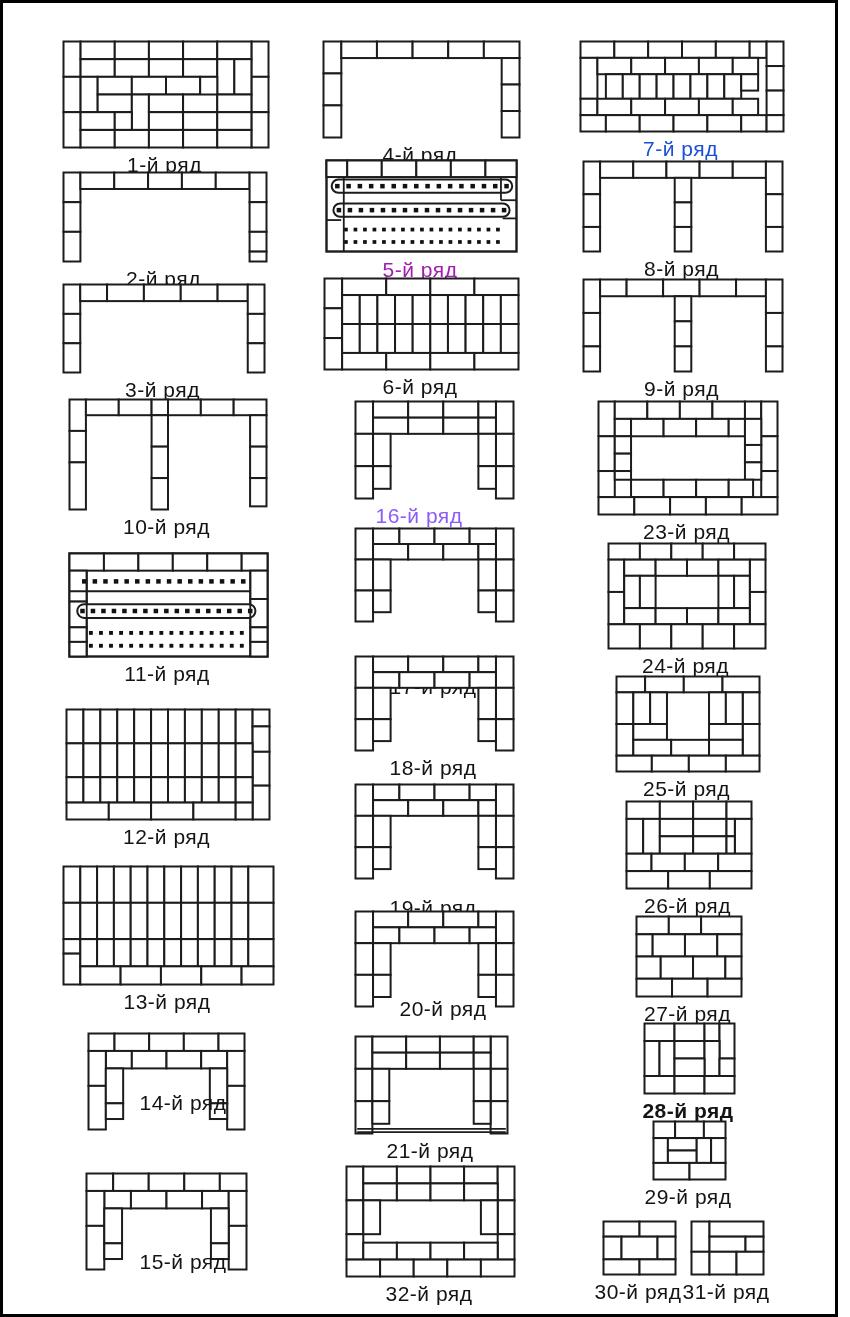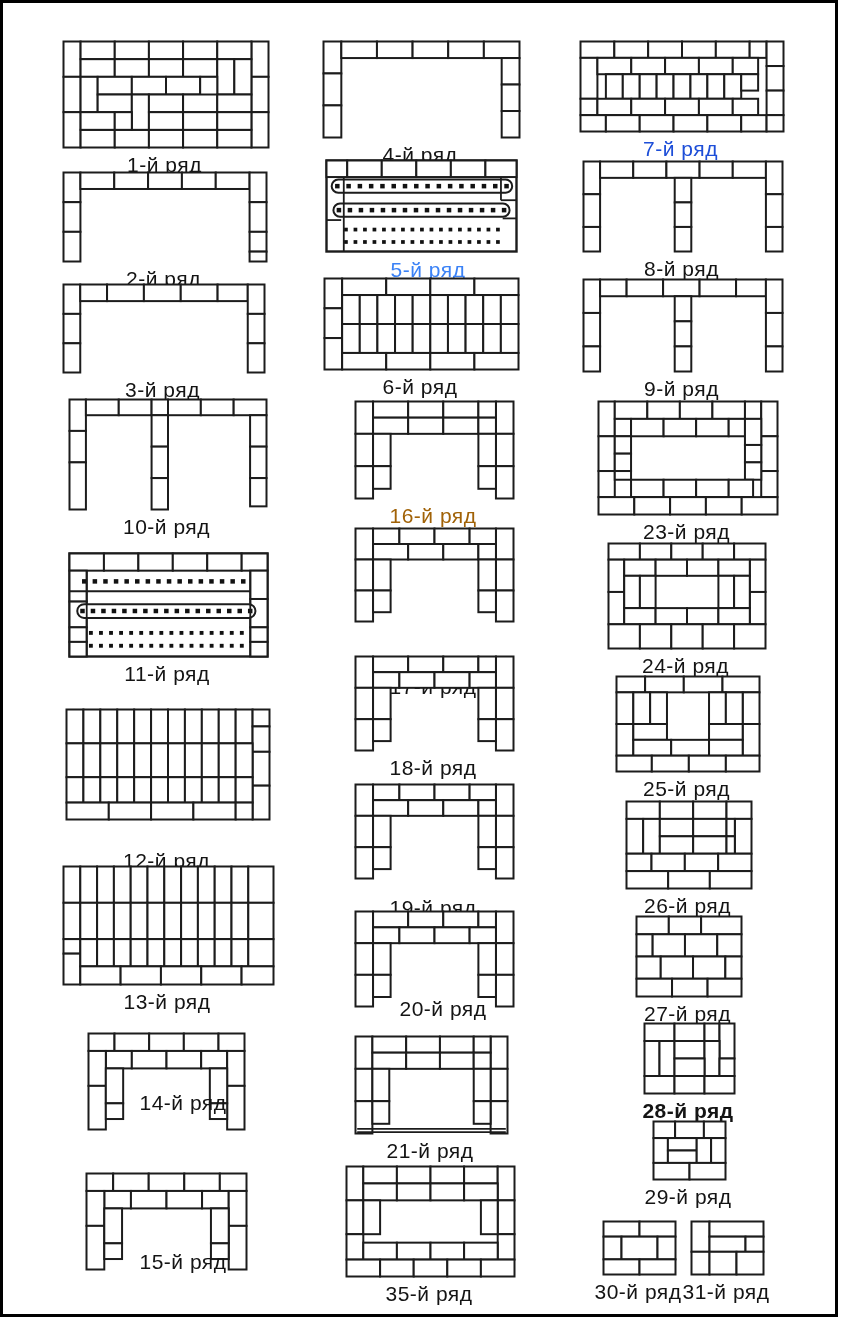--- a/index.html
+++ b/index.html
@@ -195,21 +195,21 @@
             <rect x="160.07045454545454" y="79.62500000000001" width="3.722727272727273" height="3.722727272727273" fill="#111111"></rect>
             <rect x="169.57045454545454" y="79.62500000000001" width="3.722727272727273" height="3.722727272727273" fill="#111111"></rect>
             <line x1="17.272727272727273" y1="16.545454545454547" x2="17.272727272727273" y2="91" stroke="#1c1c1c" stroke-width="1.8"></line>
             <line x1="174.45454545454547" y1="16.545454545454547" x2="174.45454545454547" y2="39.70909090909091" stroke="#1c1c1c" stroke-width="1.8"></line>
             <line x1="174.45454545454547" y1="39.70909090909091" x2="190" y2="39.70909090909091" stroke="#1c1c1c" stroke-width="1.8"></line>
             <line x1="0" y1="59.56363636363637" x2="14.681818181818182" y2="59.56363636363637" stroke="#1c1c1c" stroke-width="1.8"></line>
             <line x1="176.1818181818182" y1="57.909090909090914" x2="190" y2="57.909090909090914" stroke="#1c1c1c" stroke-width="1.8"></line>
           </g>
         </svg>
       </div>
-      <div class="row-label" style="left: 420px; top: 258px; color: #3b82f6; margin-left: 8px;">5-й ряд</div>
+      <div class="row-label" style="left: 420px; top: 258px; color: #a21caf;">5-й ряд</div>
       <div class="diagram" style="left: 323px; top: 277px;">
         <svg width="197" height="94">
           <g transform="translate(1.5,1.5)">
             <rect x="0" y="0" width="17.636363636363637" height="29.781818181818185" fill="#ffffff" stroke="#1c1c1c" stroke-width="2"></rect>
             <rect x="0" y="29.781818181818185" width="17.636363636363637" height="29.781818181818185" fill="#ffffff" stroke="#1c1c1c" stroke-width="2"></rect>
             <rect x="0" y="59.56363636363637" width="17.636363636363637" height="31.436363636363637" fill="#ffffff" stroke="#1c1c1c" stroke-width="2"></rect>
             <rect x="17.636363636363637" y="0" width="44.09090909090909" height="16.545454545454547" fill="#ffffff" stroke="#1c1c1c" stroke-width="2"></rect>
             <rect x="61.72727272727273" y="0" width="44.09090909090909" height="16.545454545454547" fill="#ffffff" stroke="#1c1c1c" stroke-width="2"></rect>
             <rect x="105.81818181818181" y="0" width="44.09090909090909" height="16.545454545454547" fill="#ffffff" stroke="#1c1c1c" stroke-width="2"></rect>
             <rect x="149.9090909090909" y="0" width="44.09090909090909" height="16.545454545454547" fill="#ffffff" stroke="#1c1c1c" stroke-width="2"></rect>
@@ -481,21 +481,21 @@
             <rect x="152.25" y="67.6923076923077" width="16.916666666666668" height="25.384615384615387" fill="#ffffff" stroke="#1c1c1c" stroke-width="2"></rect>
             <rect x="169.16666666666669" y="67.6923076923077" width="16.916666666666668" height="25.384615384615387" fill="#ffffff" stroke="#1c1c1c" stroke-width="2"></rect>
             <rect x="0" y="93.07692307692308" width="42.29166666666667" height="16.923076923076923" fill="#ffffff" stroke="#1c1c1c" stroke-width="2"></rect>
             <rect x="42.29166666666667" y="93.07692307692308" width="42.29166666666667" height="16.923076923076923" fill="#ffffff" stroke="#1c1c1c" stroke-width="2"></rect>
             <rect x="84.58333333333334" y="93.07692307692308" width="42.29166666666667" height="16.923076923076923" fill="#ffffff" stroke="#1c1c1c" stroke-width="2"></rect>
             <rect x="126.87500000000001" y="93.07692307692308" width="42.29166666666667" height="16.923076923076923" fill="#ffffff" stroke="#1c1c1c" stroke-width="2"></rect>
             <rect x="169.16666666666669" y="93.07692307692308" width="16.916666666666668" height="16.923076923076923" fill="#ffffff" stroke="#1c1c1c" stroke-width="2"></rect>
           </g>
         </svg>
       </div>
-      <div class="row-label" style="left: 166.5px; top: 825px; color: rgb(20, 20, 20); margin-top: 24px;">12-й ряд</div>
+      <div class="row-label" style="left: 166.5px; top: 825px; color: rgb(20, 20, 20);">12-й ряд</div>
       <div class="diagram" style="left: 62px; top: 865px;">
         <svg width="213" height="121">
           <g transform="translate(1.5,1.5)">
             <rect x="0" y="0" width="16.8" height="36.30769230769231" fill="#ffffff" stroke="#1c1c1c" stroke-width="2"></rect>
             <rect x="0" y="36.30769230769231" width="16.8" height="36.30769230769231" fill="#ffffff" stroke="#1c1c1c" stroke-width="2"></rect>
             <rect x="0" y="72.61538461538461" width="16.8" height="14.523076923076923" fill="#ffffff" stroke="#1c1c1c" stroke-width="2"></rect>
             <rect x="0" y="87.13846153846153" width="16.8" height="30.86153846153846" fill="#ffffff" stroke="#1c1c1c" stroke-width="2"></rect>
             <rect x="16.8" y="0" width="16.8" height="36.30769230769231" fill="#ffffff" stroke="#1c1c1c" stroke-width="2"></rect>
             <rect x="33.6" y="0" width="16.8" height="36.30769230769231" fill="#ffffff" stroke="#1c1c1c" stroke-width="2"></rect>
             <rect x="50.400000000000006" y="0" width="16.8" height="36.30769230769231" fill="#ffffff" stroke="#1c1c1c" stroke-width="2"></rect>
@@ -603,21 +603,21 @@
             <rect x="0" y="64.66666666666667" width="17.555555555555557" height="32.333333333333336" fill="#ffffff" stroke="#1c1c1c" stroke-width="2"></rect>
             <rect x="17.555555555555557" y="32.333333333333336" width="17.555555555555557" height="32.333333333333336" fill="#ffffff" stroke="#1c1c1c" stroke-width="2"></rect>
             <rect x="17.555555555555557" y="64.66666666666667" width="17.555555555555557" height="22.633333333333333" fill="#ffffff" stroke="#1c1c1c" stroke-width="2"></rect>
             <rect x="140.44444444444446" y="32.333333333333336" width="17.555555555555557" height="32.333333333333336" fill="#ffffff" stroke="#1c1c1c" stroke-width="2"></rect>
             <rect x="140.44444444444446" y="64.66666666666667" width="17.555555555555557" height="32.333333333333336" fill="#ffffff" stroke="#1c1c1c" stroke-width="2"></rect>
             <rect x="122.8888888888889" y="32.333333333333336" width="17.555555555555557" height="32.333333333333336" fill="#ffffff" stroke="#1c1c1c" stroke-width="2"></rect>
             <rect x="122.8888888888889" y="64.66666666666667" width="17.555555555555557" height="22.633333333333333" fill="#ffffff" stroke="#1c1c1c" stroke-width="2"></rect>
           </g>
         </svg>
       </div>
-      <div class="row-label" style="left: 433px; top: 504px; color: #a16207;">16-й ряд</div>
+      <div class="row-label" style="left: 419px; top: 504px; color: #8b5cf6;">16-й ряд</div>
       <div class="diagram" style="left: 354px; top: 527px;">
         <svg width="161" height="96">
           <g transform="translate(1.5,1.5)">
             <rect x="0" y="0" width="17.555555555555557" height="31" fill="#ffffff" stroke="#1c1c1c" stroke-width="2"></rect>
             <rect x="140.44444444444446" y="0" width="17.555555555555557" height="31" fill="#ffffff" stroke="#1c1c1c" stroke-width="2"></rect>
             <rect x="17.555555555555557" y="0" width="26.333333333333336" height="15.5" fill="#ffffff" stroke="#1c1c1c" stroke-width="2"></rect>
             <rect x="43.88888888888889" y="0" width="35.111111111111114" height="15.5" fill="#ffffff" stroke="#1c1c1c" stroke-width="2"></rect>
             <rect x="79" y="0" width="35.111111111111114" height="15.5" fill="#ffffff" stroke="#1c1c1c" stroke-width="2"></rect>
             <rect x="114.11111111111111" y="0" width="26.333333333333336" height="15.5" fill="#ffffff" stroke="#1c1c1c" stroke-width="2"></rect>
             <rect x="17.555555555555557" y="15.5" width="35.111111111111114" height="15.5" fill="#ffffff" stroke="#1c1c1c" stroke-width="2"></rect>
@@ -762,21 +762,21 @@
             <rect x="84" y="76.15384615384616" width="33.6" height="16.923076923076923" fill="#ffffff" stroke="#1c1c1c" stroke-width="2"></rect>
             <rect x="117.60000000000001" y="76.15384615384616" width="33.6" height="16.923076923076923" fill="#ffffff" stroke="#1c1c1c" stroke-width="2"></rect>
             <rect x="0" y="93.07692307692308" width="33.6" height="16.923076923076923" fill="#ffffff" stroke="#1c1c1c" stroke-width="2"></rect>
             <rect x="33.6" y="93.07692307692308" width="33.6" height="16.923076923076923" fill="#ffffff" stroke="#1c1c1c" stroke-width="2"></rect>
             <rect x="67.2" y="93.07692307692308" width="33.6" height="16.923076923076923" fill="#ffffff" stroke="#1c1c1c" stroke-width="2"></rect>
             <rect x="100.80000000000001" y="93.07692307692308" width="33.6" height="16.923076923076923" fill="#ffffff" stroke="#1c1c1c" stroke-width="2"></rect>
             <rect x="134.4" y="93.07692307692308" width="33.6" height="16.923076923076923" fill="#ffffff" stroke="#1c1c1c" stroke-width="2"></rect>
           </g>
         </svg>
       </div>
-      <div class="row-label" style="left: 429px; top: 1282px; color: rgb(20, 20, 20);">35-й ряд</div>
+      <div class="row-label" style="left: 429px; top: 1282px; color: rgb(20, 20, 20);">32-й ряд</div>
       <div class="diagram" style="left: 597px; top: 400px;">
         <svg width="182" height="116">
           <g transform="translate(1.5,1.5)">
             <rect x="0" y="0" width="16.272727272727273" height="34.76923076923077" fill="#ffffff" stroke="#1c1c1c" stroke-width="2"></rect>
             <rect x="16.272727272727273" y="0" width="32.54545454545455" height="17.384615384615383" fill="#ffffff" stroke="#1c1c1c" stroke-width="2"></rect>
             <rect x="48.81818181818182" y="0" width="32.54545454545455" height="17.384615384615383" fill="#ffffff" stroke="#1c1c1c" stroke-width="2"></rect>
             <rect x="81.36363636363637" y="0" width="32.54545454545455" height="17.384615384615383" fill="#ffffff" stroke="#1c1c1c" stroke-width="2"></rect>
             <rect x="113.9090909090909" y="0" width="32.54545454545455" height="17.384615384615383" fill="#ffffff" stroke="#1c1c1c" stroke-width="2"></rect>
             <rect x="146.45454545454547" y="0" width="16.272727272727273" height="17.384615384615383" fill="#ffffff" stroke="#1c1c1c" stroke-width="2"></rect>
             <rect x="162.72727272727275" y="0" width="16.272727272727273" height="34.76923076923077" fill="#ffffff" stroke="#1c1c1c" stroke-width="2"></rect>

